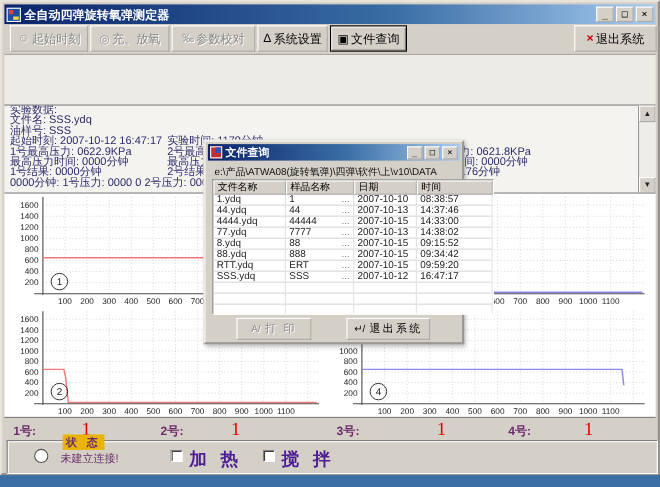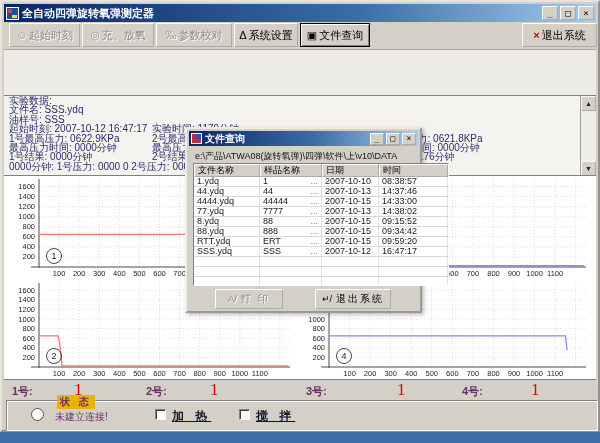--- a/index.html
+++ b/index.html
@@ -50,21 +50,21 @@
   .res-value { position:absolute; top:0px; font-size:17px; color:#e00000; font-family:"Liberation Serif",serif; }
   
   .statusbox { position:absolute; left:4px; top:398px; width:592px; height:31px;
                border:1px solid; border-color:#808080 #fff #fff #808080; box-shadow:1px 1px 0 #fff inset; }
   .statusbox .legend { position:absolute; left:10px; top:-6px; background:#eab308; padding:0 3px;
                        font-size:10px; font-weight:bold; color:#6b2c6b; letter-spacing:3px;margin-left:40px; }
   .conn-circle { position:absolute; left:24px; top:7px; width:13px; height:13px; border-radius:50%;
                  background:#fdfdfd; border:1px solid #555; }
   .conn-text { position:absolute; left:48px; top:9px; font-size:10px; color:#6b2c6b; }
   .chk { position:absolute; top:8px; width:11px; height:11px; background:#fff; border:1px solid; border-color:#808080 #fff #fff #808080; box-shadow:inset 1px 1px 0 #404040; }
-  .chk-label { position:absolute; top:7px; font-size:12px; font-weight:bold; color:#0f172a; letter-spacing:4px;text-decoration:underline; }
+  .chk-label { position:absolute; top:7px; font-size:16px; font-weight:bold; color:#4c1d95; letter-spacing:4px; }
   
   #exit-btn { left:518px; width:75px; }
   .red-x { color:#d00000; font-weight:bold; }
   
   .dialog { position:absolute; left:183px; top:125px; width:237px; height:186px; background:#d4d0c8;
             border:2px outset #efece6; box-shadow:2px 2px 4px rgba(0,0,0,.25); z-index:10; }
   .dlg-titlebar { position:absolute; left:2px; top:2px; right:2px; height:15px;
                   background:linear-gradient(90deg,#0a246a,#3a6ea5 55%,#a6caf0);
                   color:#fff; display:flex; align-items:center; padding:0 2px; }
   .dlg-titlebar .dlg-icon { width:11px; height:11px; margin-right:3px; background:#c03030; border:1px solid #fff; position:relative; }

